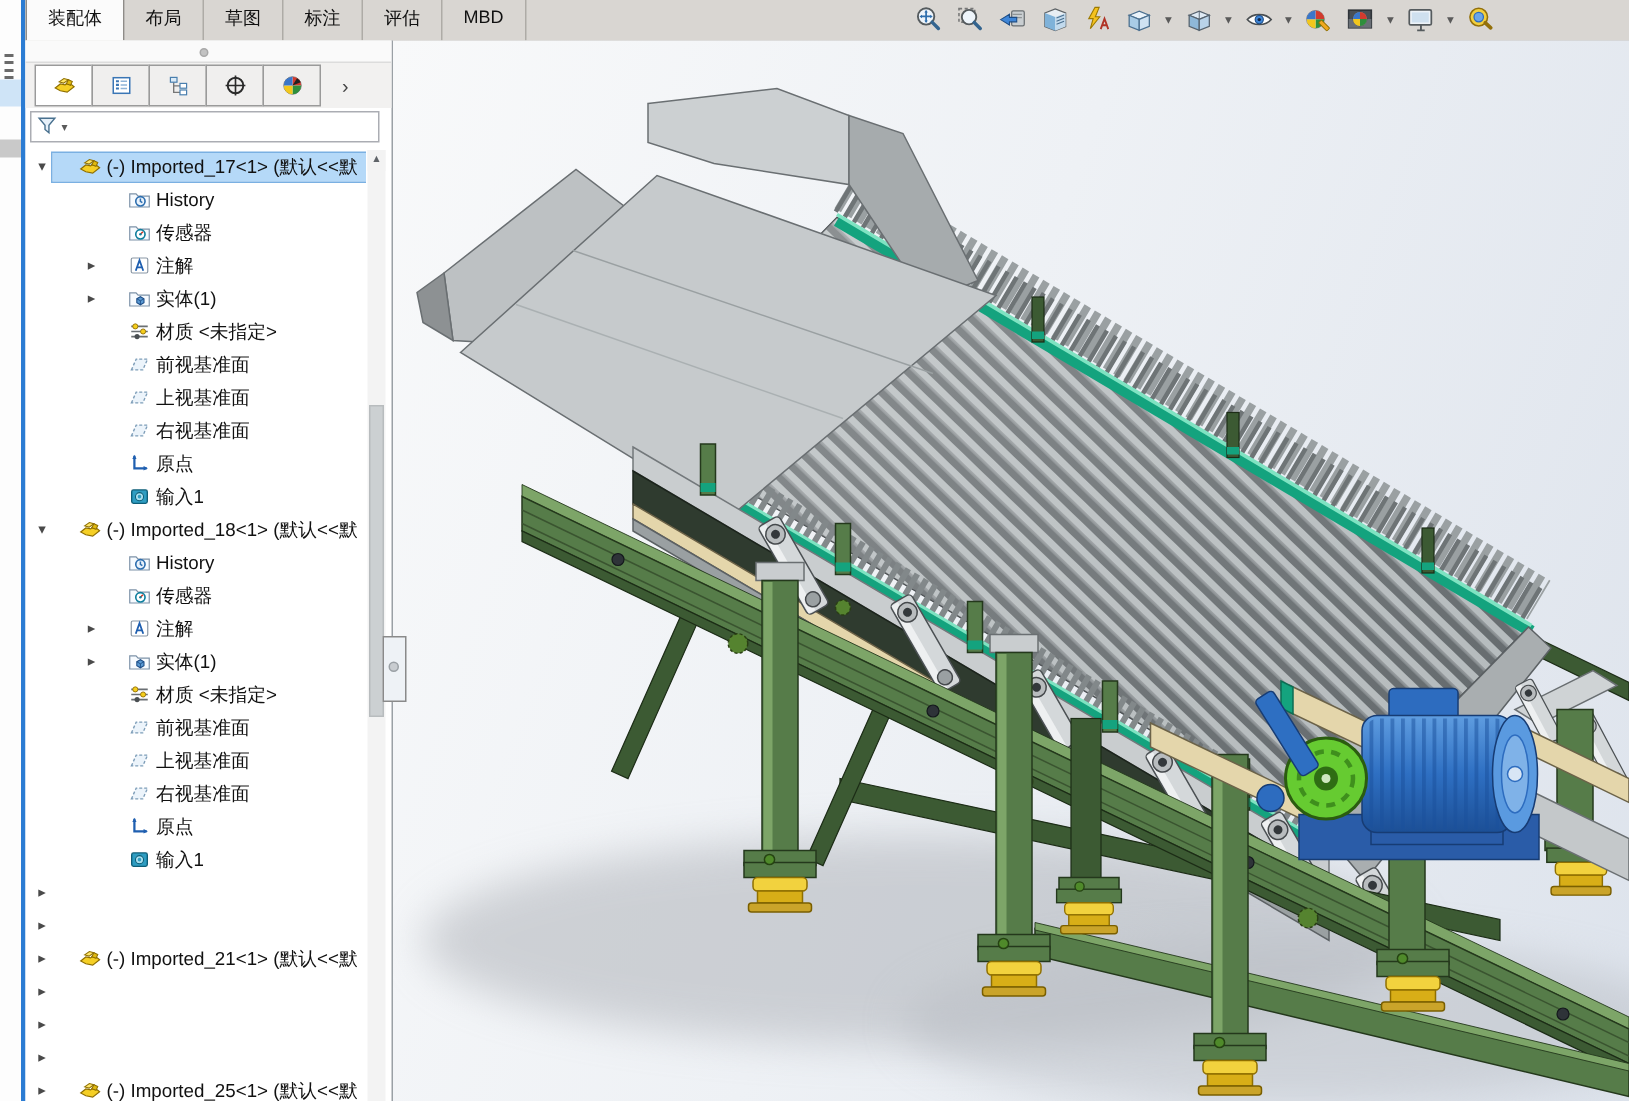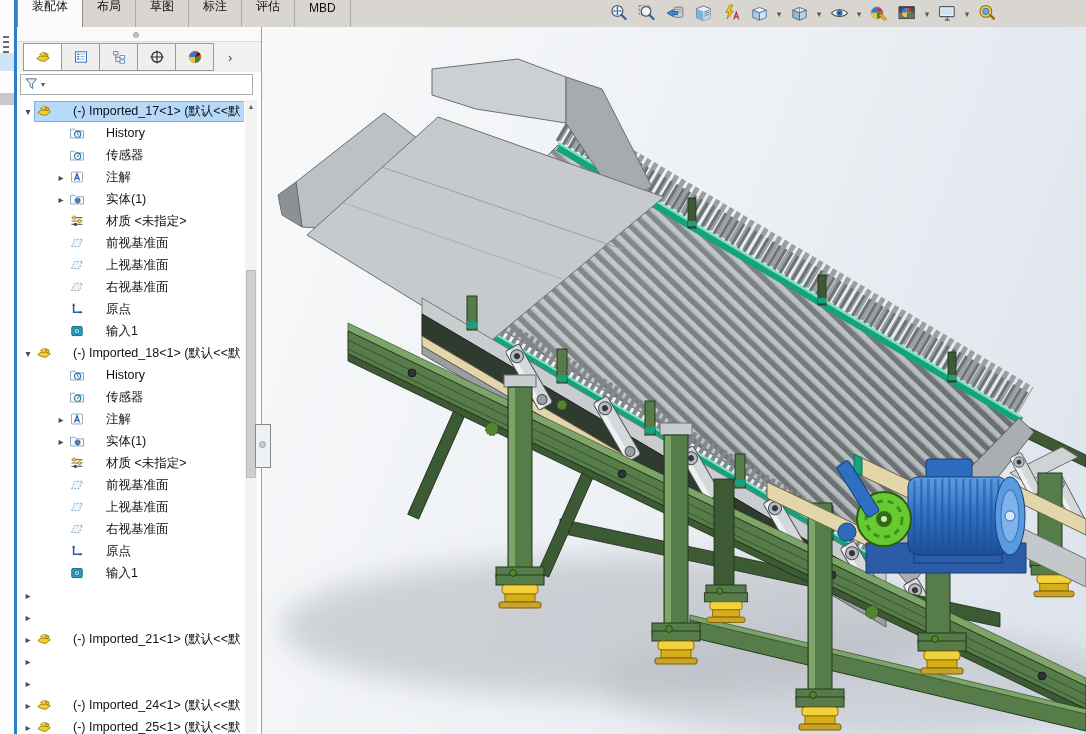--- a/index.html
+++ b/index.html
@@ -8,21 +8,21 @@
        background:#fff;}
   
   .sliver{position:absolute;left:0;top:0;width:14px;height:734px;background:#fdfdfd;border-right:3px solid var(--accent,#2b7cd3);}
   .sliver .blk1{position:absolute;left:0;top:53px;width:14px;height:18px;background:#cfe4f7;}
   .sliver .blk2{position:absolute;left:0;top:93px;width:14px;height:12px;background:#c9c9c9;}
   .sliver .frag{position:absolute;left:3px;top:36px;width:6px;height:18px;background:
      repeating-linear-gradient(180deg,#6a6a6a 0 2px,transparent 2px 5px);}
   .app{position:absolute;left:17px;top:0;width:1069px;height:734px;}
   
   .ribbon{position:absolute;left:0;top:0;width:100%;height:27px;background:#d9d6d2;border-bottom:1px solid #b5b2ae;display:flex;align-items:stretch;}
-  .rtab{padding:15px 14px;display:flex;align-items:flex-end;border-right:1px solid #aeaba6;cursor:default;white-space:nowrap;}
+  .rtab{padding:4px 14px;display:flex;align-items:flex-start;border-right:1px solid #aeaba6;cursor:default;white-space:nowrap;}
   .rtab.active{background:#fbfbfb;border-right:1px solid #8f8c88;border-left:1px solid #8f8c88;}
   
   .headsup{position:absolute;left:590px;top:0;height:27px;display:flex;align-items:center;gap:4px;}
   .hicon{width:24px;height:24px;display:flex;align-items:center;justify-content:center;border-radius:2px;}
   .hicon svg{width:21px;height:21px;}
   .caret{font-size:9px;color:#5a5a5a;width:8px;text-align:center;}
   
   .panel{position:absolute;left:0;top:27px;width:244px;height:707px;background:#fff;border-right:1px solid #9aa0a5;}
   .pstrip{position:absolute;left:0;top:0;width:100%;height:14px;background:#fafafa;border-bottom:1px solid #dcdcdc;}
   .pstrip .dot{position:absolute;left:116px;top:5px;width:6px;height:6px;border-radius:50%;background:#c2c2c2;border:1px solid #a8a8a8;box-sizing:border-box;}
@@ -33,21 +33,21 @@
   .ptab svg{width:16px;height:16px;}
   .ptabs .chev{margin-left:14px;color:#444;font-size:13px;}
   .filterrow{position:absolute;left:0;top:45px;width:100%;height:26px;}
   .filterbox{position:absolute;left:3px;top:2px;right:8px;height:21px;background:#fff;border:1px solid #abadb3;display:flex;align-items:center;padding-left:3px;box-sizing:border-box;}
   .filterbox svg{width:15px;height:15px;}
   .filterbox .caret{font-size:8px;}
   
   .tree{position:absolute;left:0;top:73px;right:17px;bottom:0;overflow:hidden;}
   .trow{height:22px;display:flex;align-items:center;white-space:nowrap;}
   .exp{width:14px;text-align:center;font-size:10px;color:#4a4a4a;flex:0 0 14px;}
-  .selwrap{display:flex;align-items:center;gap:21px;padding:1px 3px 1px 1px;flex:1 1 auto;min-width:0;}
+  .selwrap{display:flex;align-items:center;gap:3px;padding:1px 3px 1px 17px;flex:1 1 auto;min-width:0;}
   .selwrap.sel{background:#b5d9f8;outline:1px solid #7ab0e2;}
   .ticon{width:16px;height:16px;flex:0 0 16px;}
   .ticon svg{width:16px;height:16px;}
   .tlabel{overflow:hidden;text-overflow:clip;font-size:12.5px;}
   
   .tsb{position:absolute;right:4px;top:73px;width:12px;bottom:0;background:#f3f3f3;}
   .tsb .up{position:absolute;top:0;left:0;width:12px;height:14px;background:#f3f3f3;color:#5f6368;font-size:7px;text-align:center;line-height:14px;}
   .tsb .thumb{position:absolute;left:0.5px;top:170px;width:10px;height:208px;background:#ccd0d2;border:1px solid #b8bcbe;box-sizing:border-box;}
   
   .viewport{position:absolute;left:245px;top:27px;right:0;bottom:0;
@@ -506,28 +506,20 @@
           </span>
         </div>
         <div class="trow" style="padding-left: 4px;">
           <span class="exp">▸</span>
         </div>
         <div class="trow" style="padding-left: 4px;">
           <span class="exp">▸</span>
         </div>
         <div class="trow" style="padding-left: 4px;">
           <span class="exp">▸</span>
-          <span class="selwrap">
-            <span class="ticon"><svg viewBox="0 0 16 16">
-                <path d="M1.8 9.6 5.2 7l3.2.6 1-.8 3.4.7 1.6 1.3-4.6 3.6-4.6-.9z" fill="#f5cf25" stroke="#8f6f00" stroke-width=".8"></path>
-                <path d="M4.4 5.6 7.6 3.4l3 .7-3.2 2.3z" fill="#ffe668" stroke="#8f6f00" stroke-width=".7"></path>
-                <path d="M10.6 4.1l2.6 1.2-1.2 2.6-2.8-1.1z" fill="#e0ba10" stroke="#8f6f00" stroke-width=".7"></path>
-              </svg></span>
-            <span class="tlabel">(-) Imported_24&lt;1&gt; (默认&lt;&lt;默</span>
-          </span>
         </div>
         <div class="trow" style="padding-left: 4px;">
           <span class="exp">▸</span>
           <span class="selwrap">
             <span class="ticon"><svg viewBox="0 0 16 16">
                 <path d="M1.8 9.6 5.2 7l3.2.6 1-.8 3.4.7 1.6 1.3-4.6 3.6-4.6-.9z" fill="#f5cf25" stroke="#8f6f00" stroke-width=".8"></path>
                 <path d="M4.4 5.6 7.6 3.4l3 .7-3.2 2.3z" fill="#ffe668" stroke="#8f6f00" stroke-width=".7"></path>
                 <path d="M10.6 4.1l2.6 1.2-1.2 2.6-2.8-1.1z" fill="#e0ba10" stroke="#8f6f00" stroke-width=".7"></path>
               </svg></span>
             <span class="tlabel">(-) Imported_25&lt;1&gt; (默认&lt;&lt;默</span>

